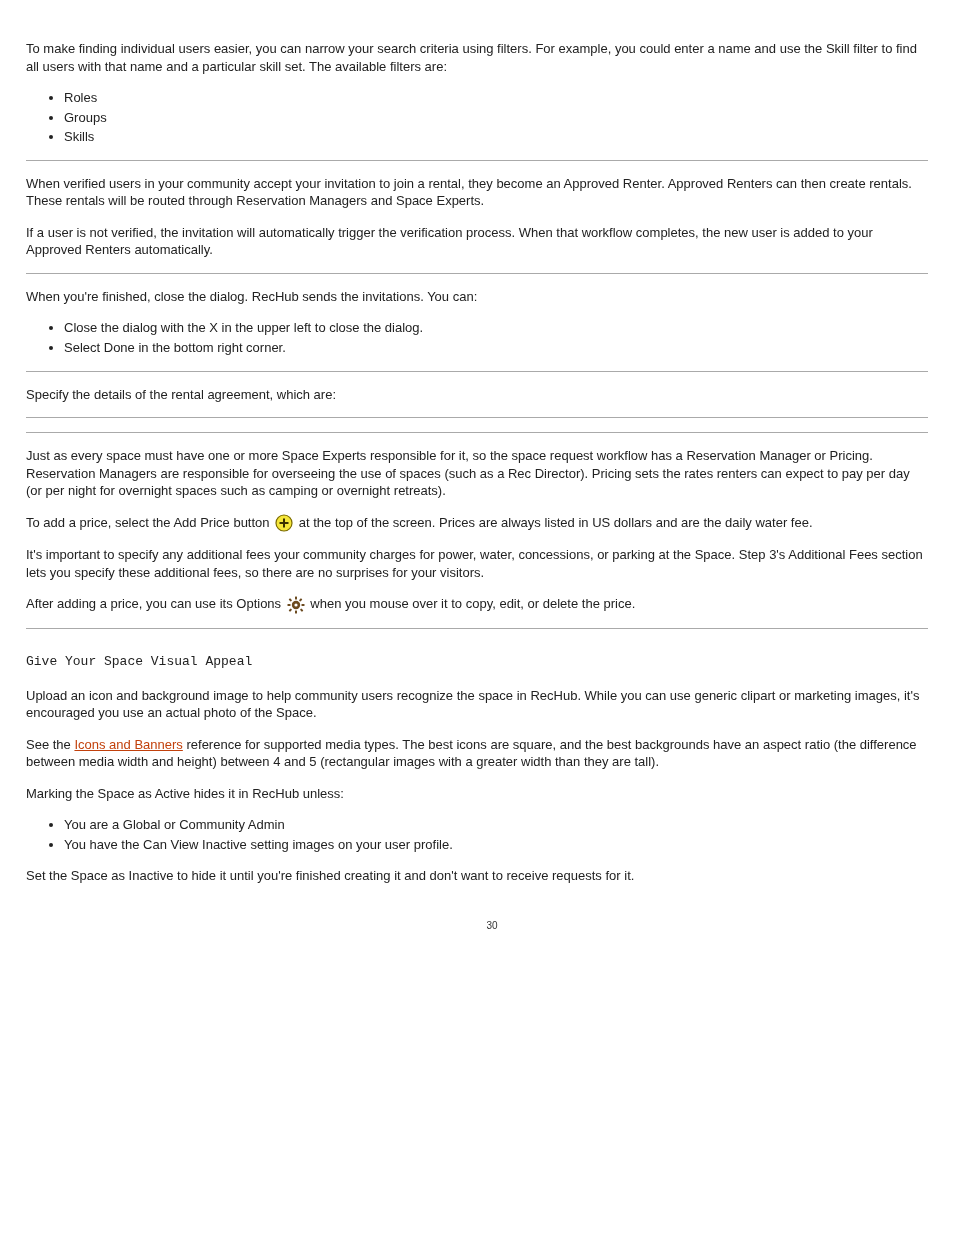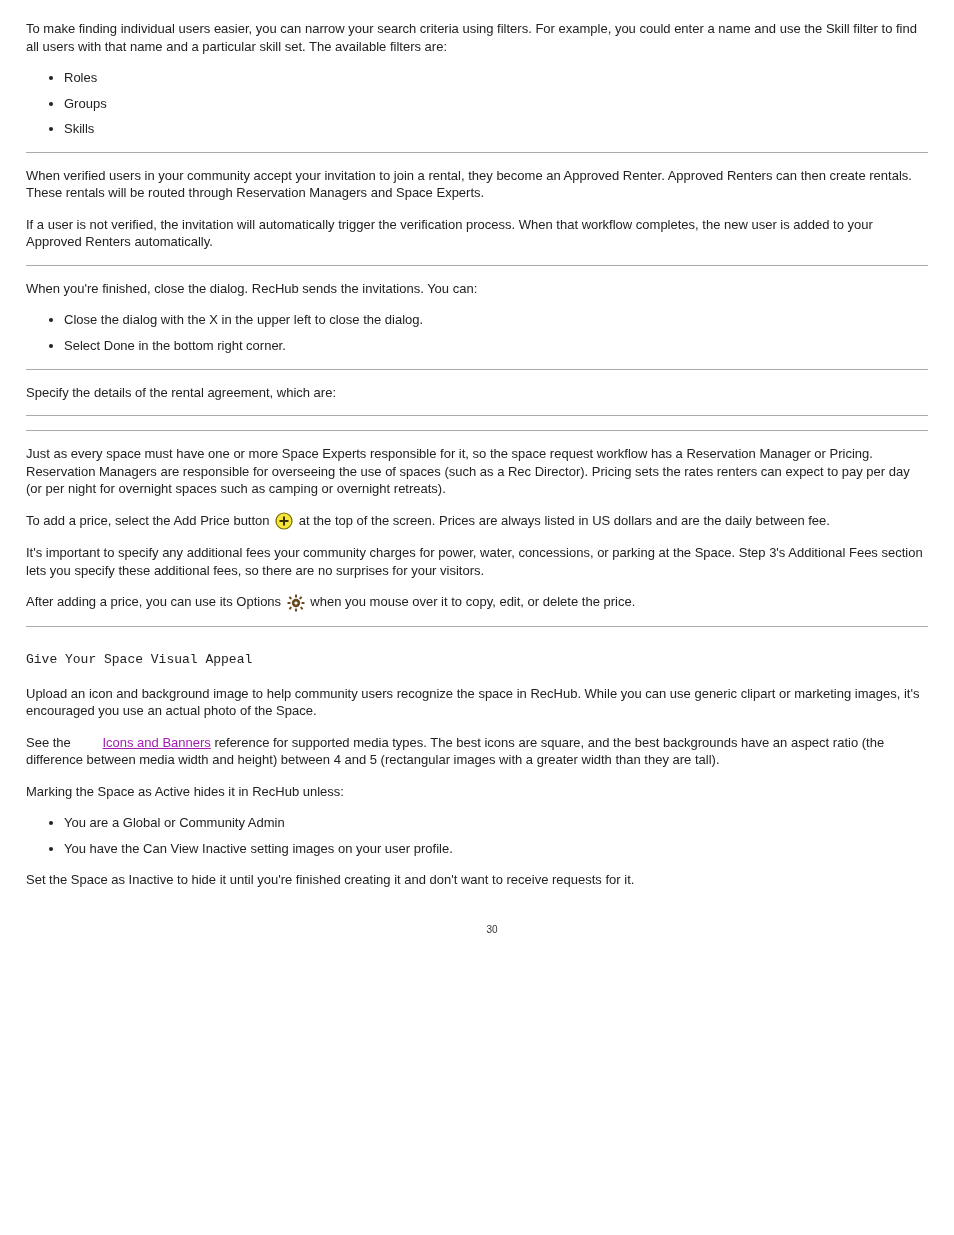--- a/index.html
+++ b/index.html
@@ -6,40 +6,40 @@
   html, body {
     margin: 0;
     padding: 0;
     width: 954px;
     background: #fff;
     font-family: Arial, Helvetica, sans-serif;
     color: #222;
     font-size: 13px;
   }
   .page {
-    padding: 20px 0 60px 0;
+    padding: 40px 0 60px 0;
     width: 954px;
     position: relative;
   }
   .content {
     margin: 0 26px;
   }
   p { margin: 0 0 14px 0; line-height: 1.35; }
   hr {
     border: none;
     border-top: 1px solid #aaa;
     margin: 6px 0 14px 0;
   }
   ul {
     margin: 0 0 14px 0;
     padding-left: 38px;
     list-style: disc;
   }
-  li { margin: 8px 0; line-height: 1.35; }
-  a { color: #a21caf; text-decoration: underline; margin-left: 28px; }
+  li { margin: 2px 0; line-height: 1.35; }
+  a { color: #c2410c; text-decoration: underline; }
   .icon-plus {
     display: inline-block;
     vertical-align: middle;
     width: 18px; height: 18px;
     margin: 0 2px;
   }
   .icon-gear {
     display: inline-block;
     vertical-align: middle;
     width: 18px; height: 18px;
@@ -96,21 +96,21 @@
 
     <p>
       <span>To add a price, select the Add Price button </span>
       <span class="icon-plus">
         <svg viewBox="0 0 18 18" width="18" height="18">
           <circle cx="9" cy="9" r="8" fill="#f5e63a" stroke="#7a6a00" stroke-width="1.2"></circle>
           <rect x="8" y="4.5" width="2" height="9" fill="#3a3000"></rect>
           <rect x="4.5" y="8" width="9" height="2" fill="#3a3000"></rect>
         </svg>
       </span>
-      <span> at the top of the screen. Prices are always listed in US dollars and are the daily between fee.</span>
+      <span> at the top of the screen. Prices are always listed in US dollars and are the daily water fee.</span>
     </p>
 
     <p>It's important to specify any additional fees your community charges for power, water, concessions, or parking at the Space. Step 3's Additional Fees section lets you specify these additional fees, so there are no surprises for your visitors.</p>
 
 
     <p>
       <span>After adding a price, you can use its Options </span>
       <span class="icon-gear">
         <svg viewBox="0 0 18 18" width="18" height="18">
           <g fill="#6b4a1f">

